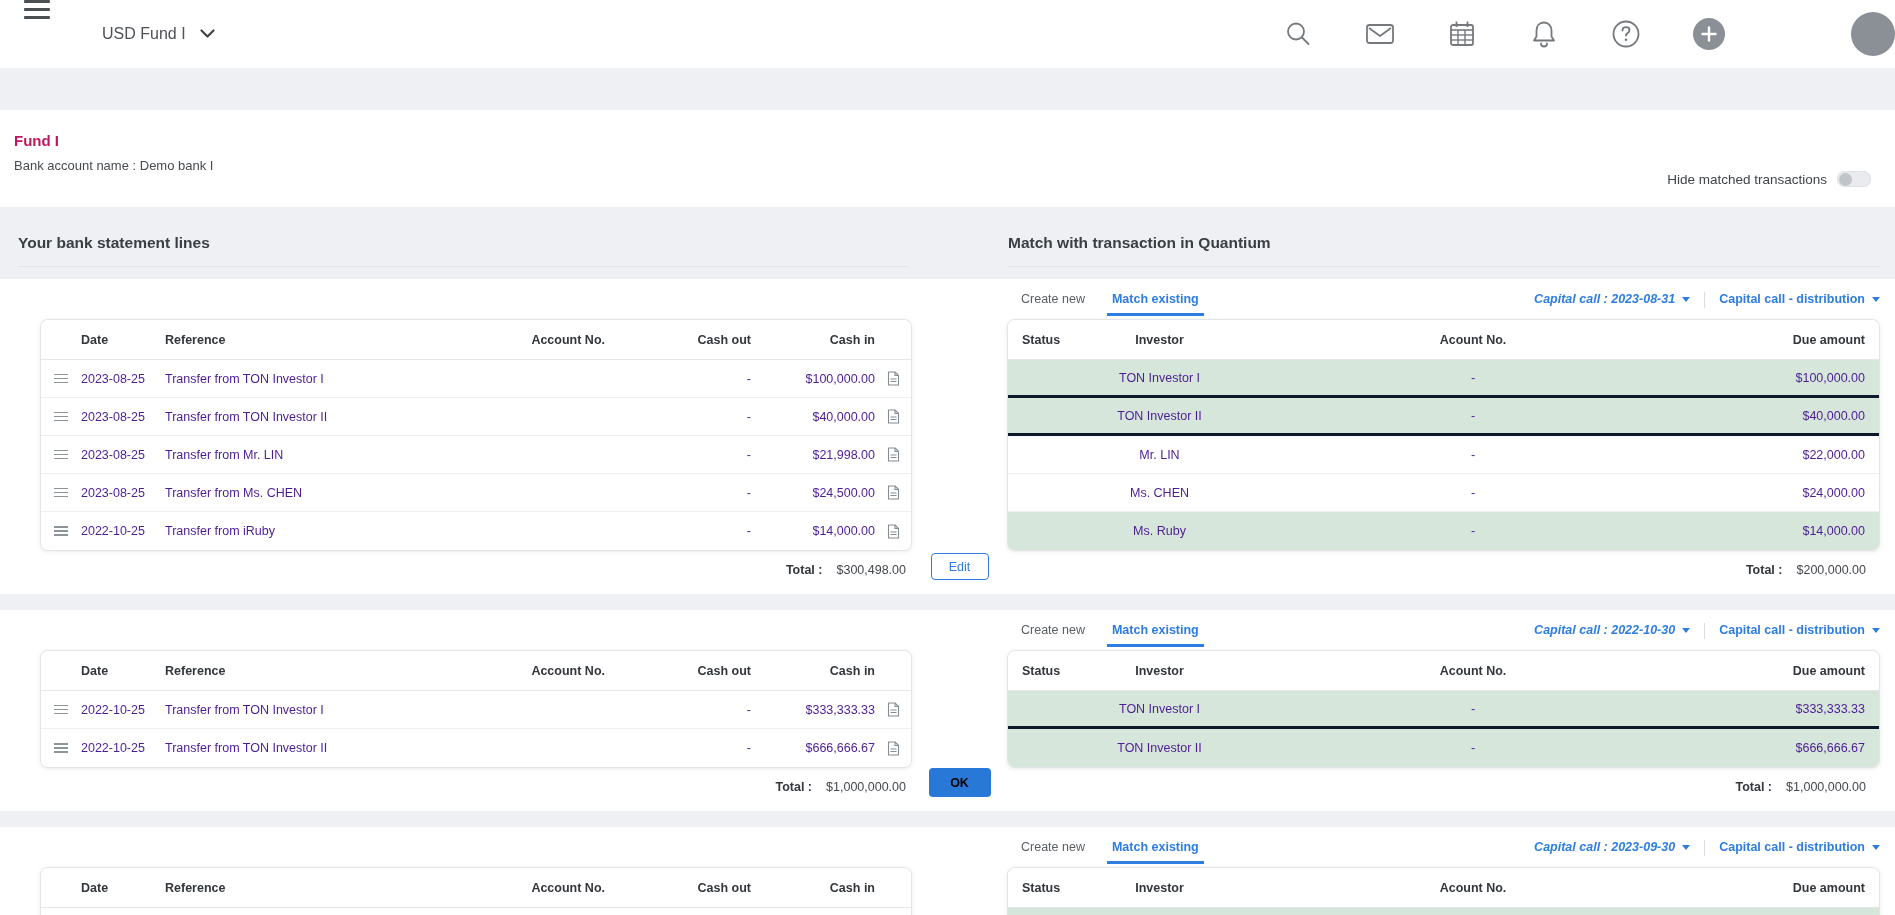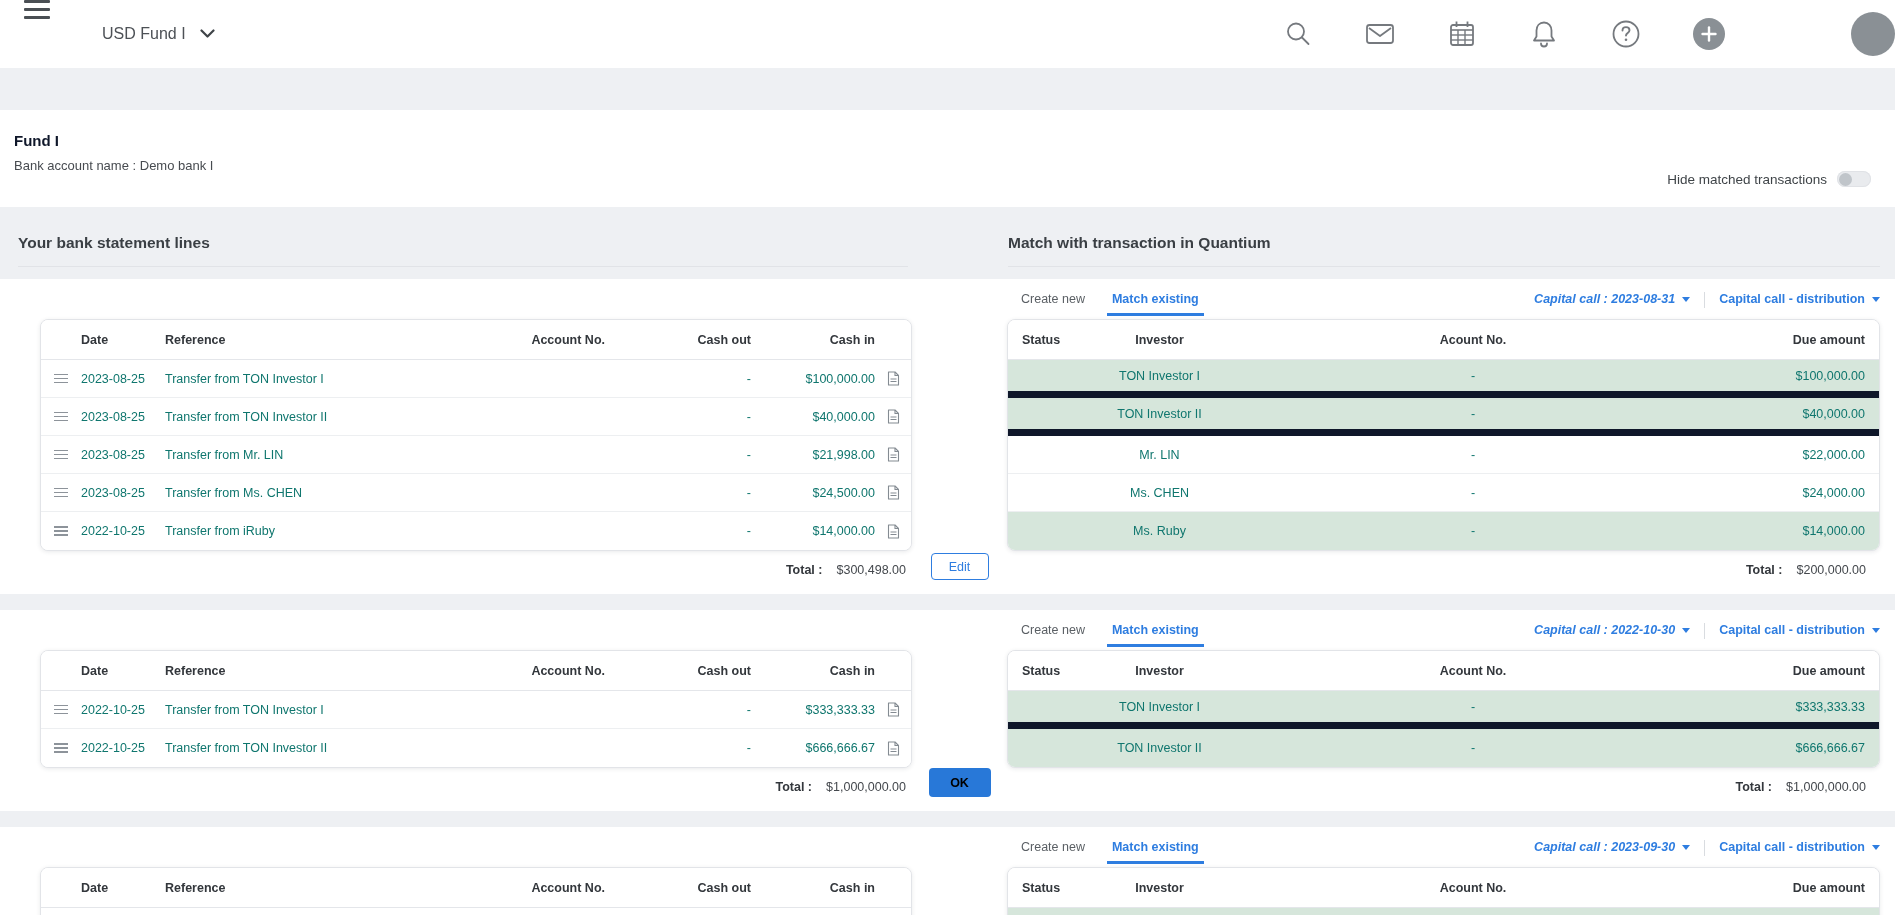--- a/index.html
+++ b/index.html
@@ -14,21 +14,21 @@
   .fund-select .fund-label{font-size:16px;color:#4d5156;}
   .icon-row{margin-left:auto;display:flex;align-items:center;gap:52px;}
   .icon-btn{width:30px;height:30px;display:flex;align-items:center;justify-content:center;cursor:pointer;}
   .circle-btn{width:32px;height:32px;border-radius:50%;background:#8a9095;display:flex;align-items:center;justify-content:center;cursor:pointer;}
   .avatar{width:44px;height:44px;border-radius:50%;background:#8a9095;margin-left:74px;flex:none;}
 
   
   .gap1{height:42px;}
   .page-head{height:97px;background:#fff;display:flex;justify-content:space-between;padding:0 24px 0 14px;}
   .ph-left{padding-top:22px;}
-  .page-title{font-size:15px;font-weight:700;color:#0f172a;}
+  .page-title{font-size:15px;font-weight:700;color:#be185d;}
   .page-sub{margin-top:9px;font-size:13px;color:#474b50;}
   .ph-right{align-self:flex-end;padding-bottom:20px;display:flex;align-items:center;gap:10px;margin-left:8px;}
   .toggle-label{font-size:13.5px;color:#3f4448;}
   .toggle{width:34px;height:16px;border-radius:9px;background:#e9ebee;box-shadow:inset 0 0 0 1px #e0e2e6;position:relative;cursor:pointer;}
   .toggle .knob{width:13px;height:13px;border-radius:50%;background:#c0c5ca;position:absolute;left:2px;top:1.5px;}
 
   
   .col-heads{display:flex;padding:20px 15px 0 18px;}
   .col-heads .lh{width:890px;}
   .col-heads .rh{flex:1;margin-left:100px;}
@@ -36,24 +36,24 @@
 
   
   #sections{margin-top:12px;}
   .panel{background:#fff;margin-bottom:16px;display:flex;padding:10px 15px 14px 40px;}
   .left-col{width:872px;display:flex;flex-direction:column;}
   .gutter{width:95px;display:flex;justify-content:center;align-items:flex-end;}
   .right-col{flex:1;display:flex;flex-direction:column;}
 
   .card{background:#fff;border:1px solid #e2e4e8;border-radius:8px;box-shadow:0 1px 4px rgba(40,50,60,.10);overflow:hidden;}
   .bank-card{margin-top:30px;}
-  .trow{display:flex;align-items:center;height:38px;font-size:12.5px;color:#0f766e;border-bottom:1px solid #edeff1;background:#fff;}
+  .trow{display:flex;align-items:center;height:38px;font-size:12.5px;color:#4c1d95;border-bottom:1px solid #edeff1;background:#fff;}
   .card .trow:last-child{border-bottom:none;}
   .thead{height:40px;font-weight:700;color:#33373c;border-bottom:1px solid #e4e6ea;}
-  .trow.matched{background:#d6e6db;border-bottom:7px solid #0f172a;}
+  .trow.matched{background:#d6e6db;border-bottom:3px solid #0f172a;}
 
   
   .c-handle{width:40px;display:flex;justify-content:center;}
   .c-date{width:84px;}
   .c-ref{flex:1;}
   .c-acct{width:150px;text-align:right;}
   .c-out{width:146px;text-align:right;}
   .c-in{width:124px;text-align:right;}
   .c-doc{width:36px;display:flex;justify-content:center;cursor:pointer;}
   .drag{display:flex;flex-direction:column;gap:2.5px;cursor:grab;}

